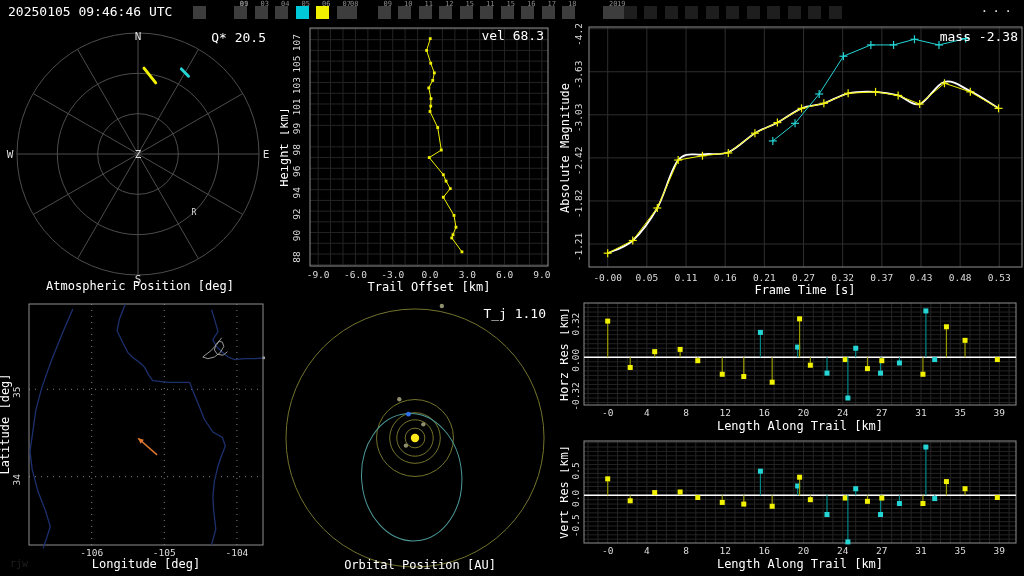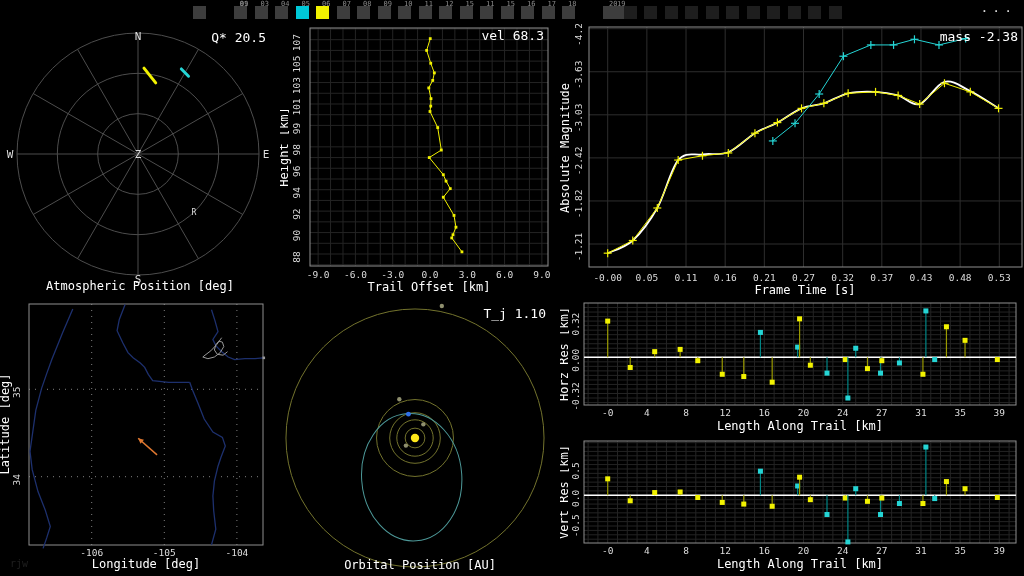--- a/index.html
+++ b/index.html
@@ -14,20 +14,21 @@
   .tile .sq{position:absolute;top:6px;left:0;width:13px;height:13px;}
   .watermark{position:absolute;left:10px;top:558px;font-size:10px;color:#1f1f1f;}
   svg{position:absolute;display:block;}
   svg text{font-family:"DejaVu Sans Mono",monospace;}
 </style>
 </head>
 <body>
 
 <div class="screen">
   <header class="topbar">
+    <span class="time">20250105 09:46:46 UTC</span>
     <div class="tilestrip" id="tiles">
         <div class="tile" style="left: 193px;">
           <div class="sq" style="background: rgb(61, 61, 61);"></div>
         </div>
         <div class="tile" style="left: 213.5px; margin-left: 20px;">
           <span class="num">01</span>
           <div class="sq" style="background: rgb(61, 61, 61);"></div>
         </div>
         <div class="tile" style="left: 234px;">
           <span class="num">09</span>
@@ -46,21 +47,21 @@
           <div class="sq" style="background: rgb(0, 200, 216);"></div>
         </div>
         <div class="tile" style="left: 316px; text-align: right;">
           <span class="num">06</span>
           <div class="sq" style="background: rgb(242, 242, 0);"></div>
         </div>
         <div class="tile" style="left: 336.5px;">
           <span class="num">07</span>
           <div class="sq" style="background: rgb(61, 61, 61);"></div>
         </div>
-        <div class="tile" style="left: 357px; text-align: right;">
+        <div class="tile" style="left: 344px; text-align: right;">
           <span class="num">08</span>
           <div class="sq" style="background: rgb(61, 61, 61);"></div>
         </div>
         <div class="tile" style="left: 377.5px;">
           <span class="num">09</span>
           <div class="sq" style="background: rgb(61, 61, 61);"></div>
         </div>
         <div class="tile" style="left: 398px;">
           <span class="num">10</span>
           <div class="sq" style="background: rgb(61, 61, 61);"></div>

